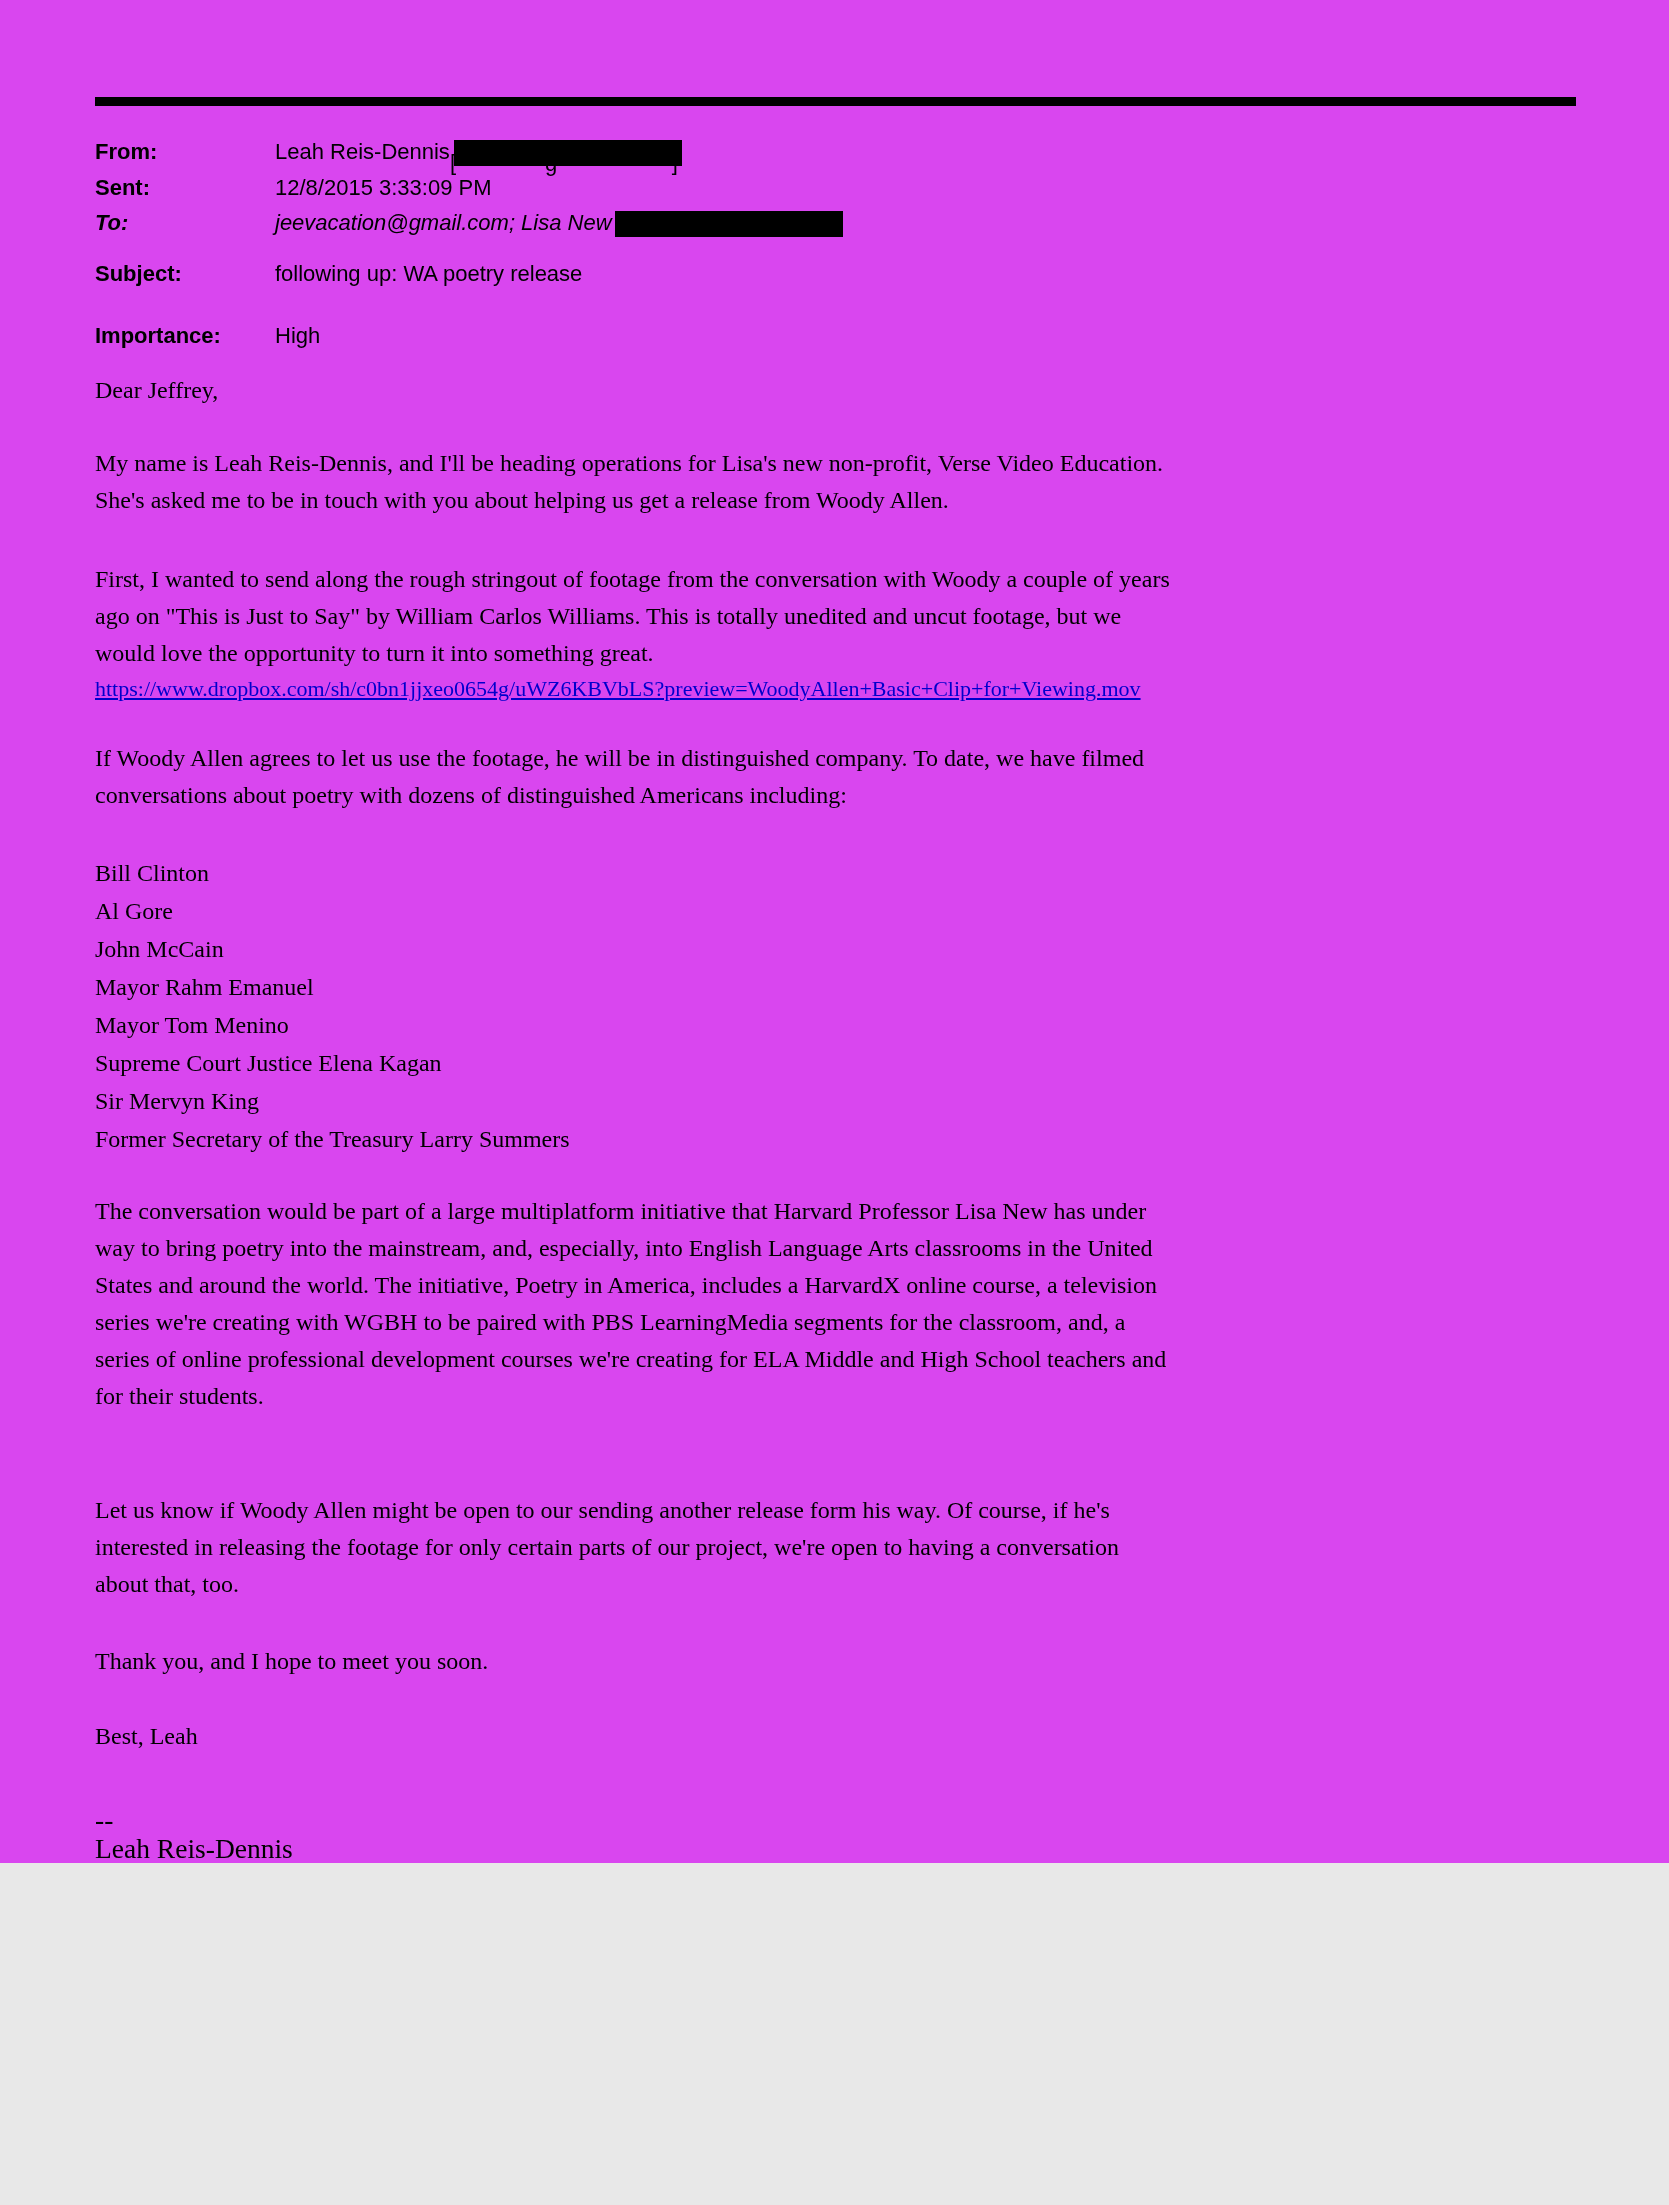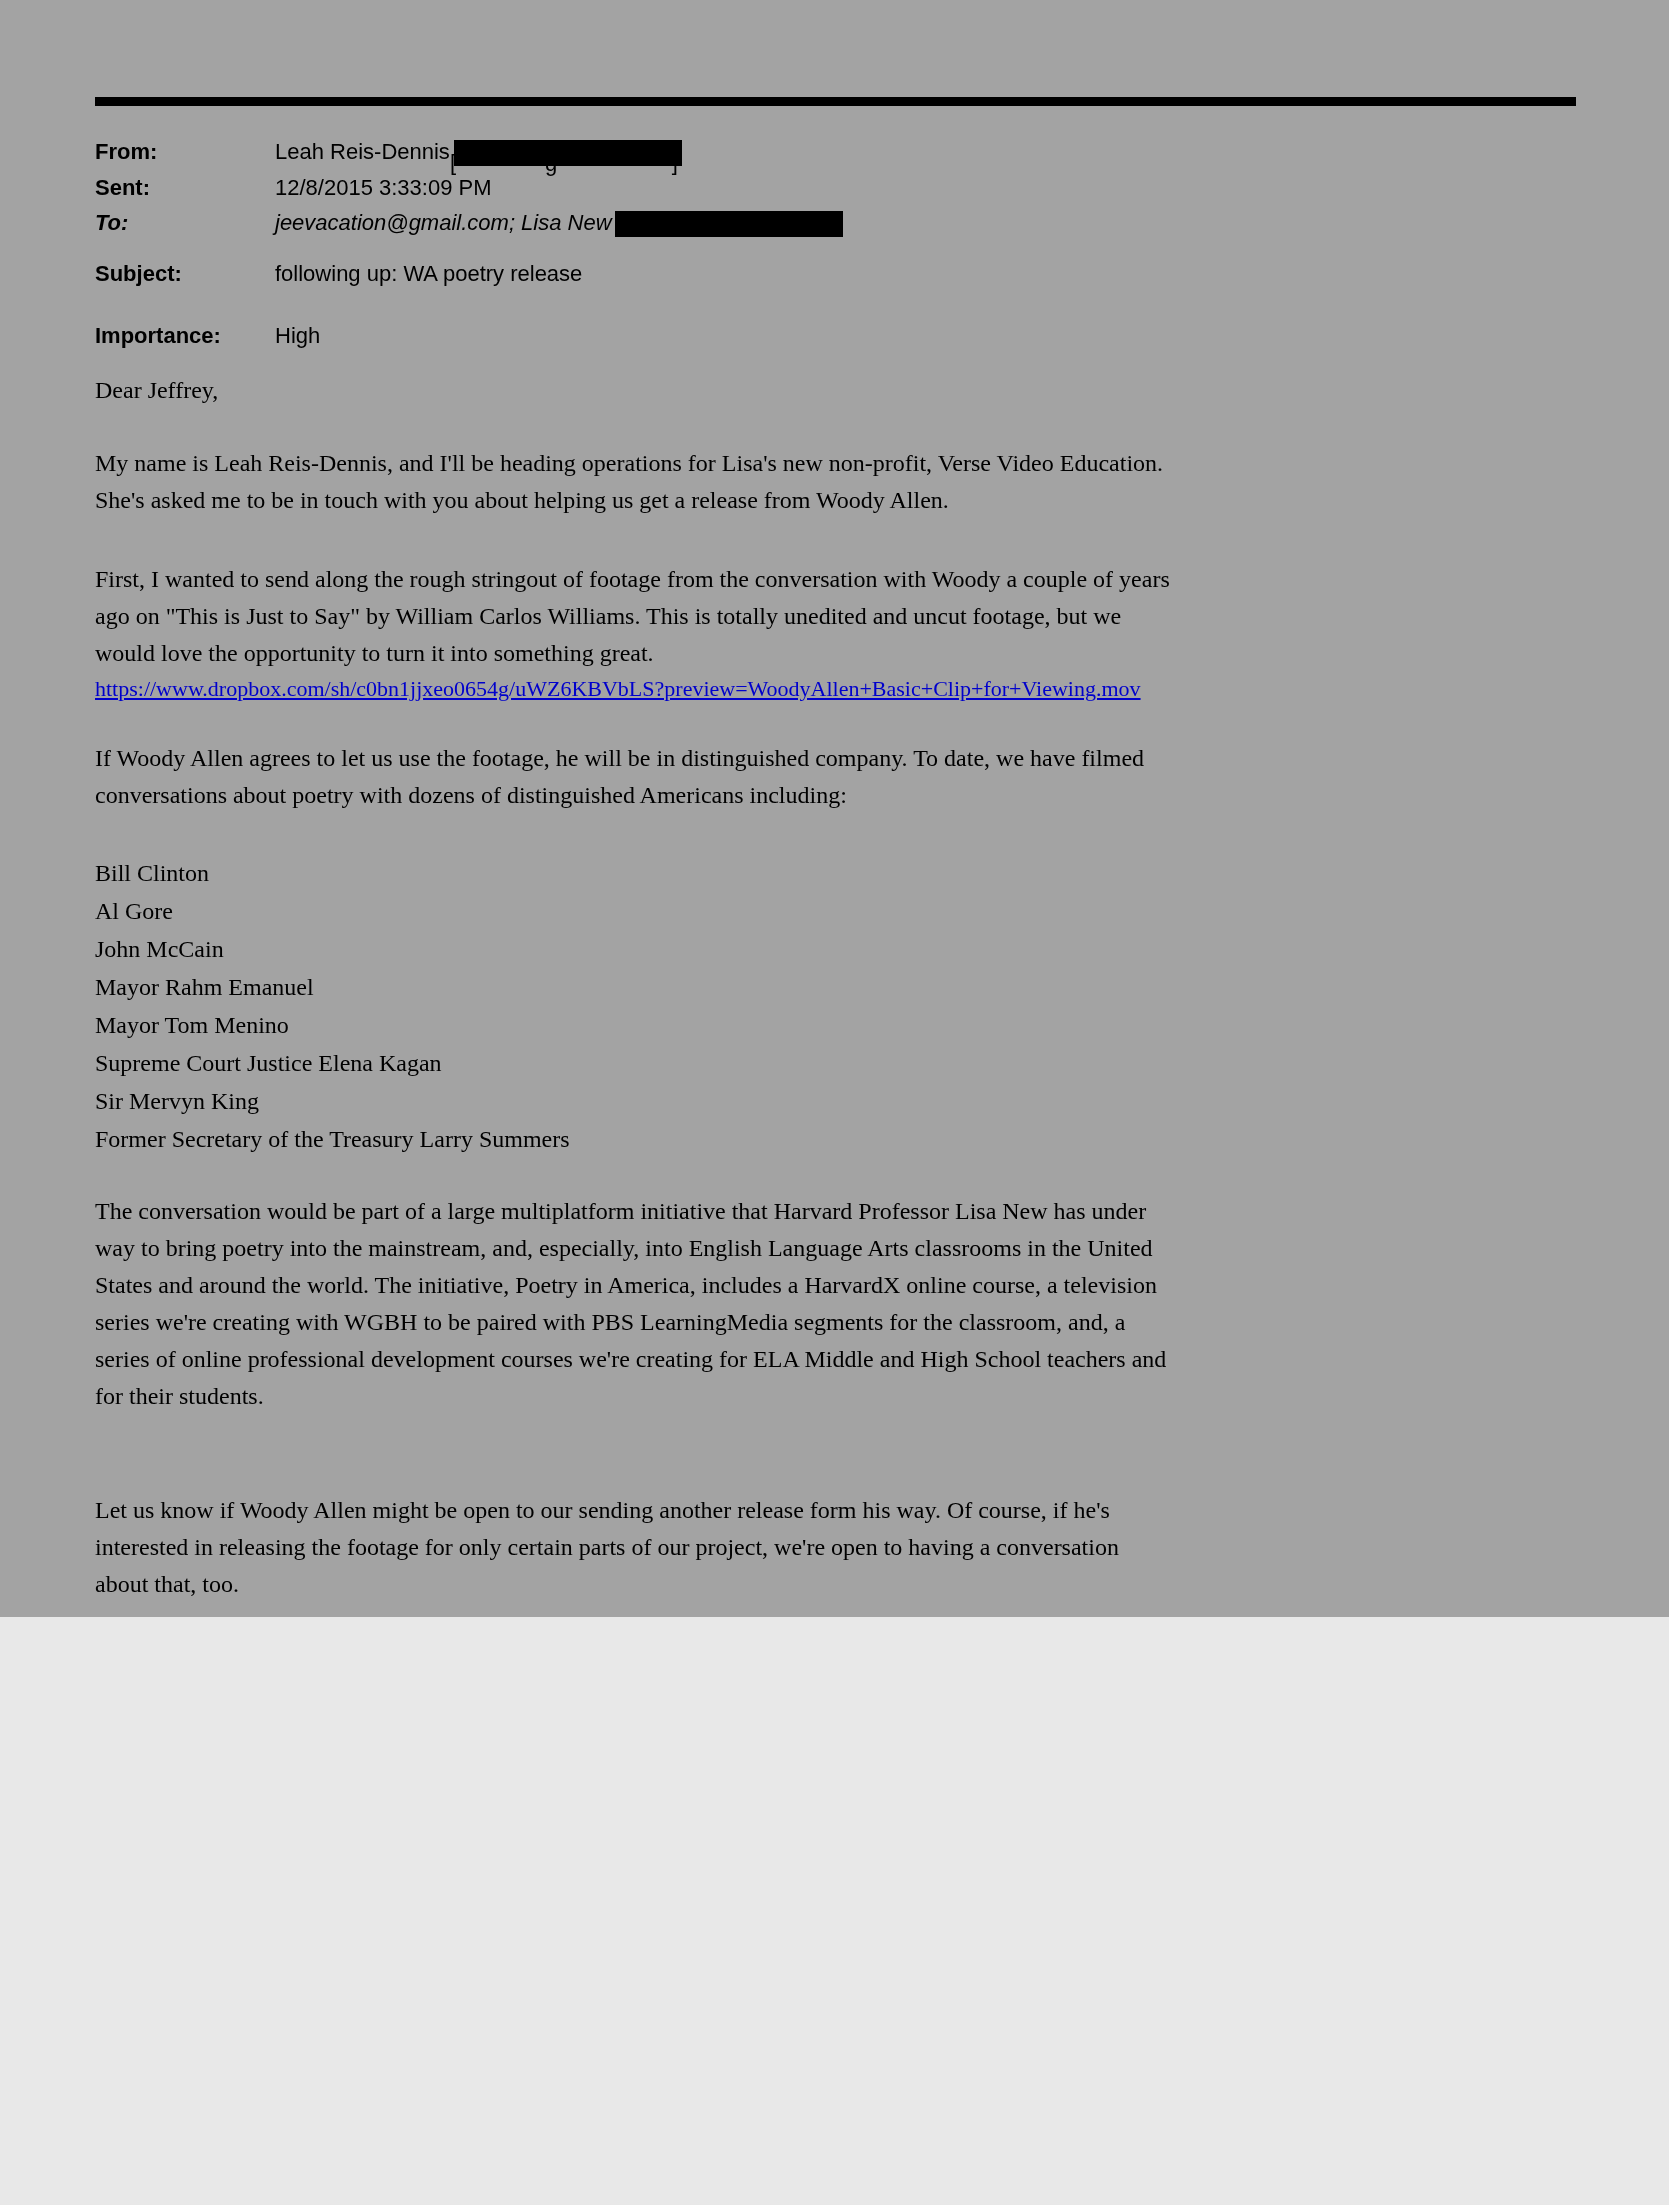--- a/index.html
+++ b/index.html
@@ -1,19 +1,19 @@
 <!DOCTYPE html>
 <html style="font-size:10.5px"><head>
 <meta charset="utf-8">
 <style>
   html,body{margin:0;padding:0;background:#e8e8e8;}
   .page{
     position:relative;
-    width:1669px;height:1617px;
-    background:#a3a3a3;
+    width:1669px;height:1863px;
+    background:#d946ef;
     color:#000;
     font-family:"Liberation Serif",serif;
     overflow:hidden;
   }
   .rule{position:absolute;left:95px;top:97px;width:1481px;height:8.5px;background:#000;}
 
   
   .hrow{position:absolute;left:95px;display:flex;font-family:"Liberation Sans",sans-serif;font-size:22px;line-height:35px;}
   .hrow-from{top:134px;}
   .hrow-sent{top:170px;}
@@ -111,20 +111,21 @@
 way to bring poetry into the mainstream, and, especially, into English Language Arts classrooms in the United
 States and around the world. The initiative, Poetry in America, includes a HarvardX online course, a television
 series we're creating with WGBH to be paired with PBS LearningMedia segments for the classroom, and, a
 series of online professional development courses we're creating for ELA Middle and High School teachers and
 for their students.</div>
 
   <div class="b b-release">Let us know if Woody Allen might be open to our sending another release form his way. Of course, if he's
 interested in releasing the footage for only certain parts of our project, we're open to having a conversation
 about that, too.</div>
 
+  <div class="b b-thanks">Thank you, and I hope to meet you soon.</div>
 
   <div class="b b-closing">Best, Leah</div>
 
   <div class="sig-dashes">--</div>
   <div class="sig-name">Leah Reis-Dennis</div>
   <div class="sig-org">Poetry in America</div>
   <div class="sig-redaction"></div>
 
   <div class="footer-id">HOUSE_OVERSIGHT_028957</div>
 

